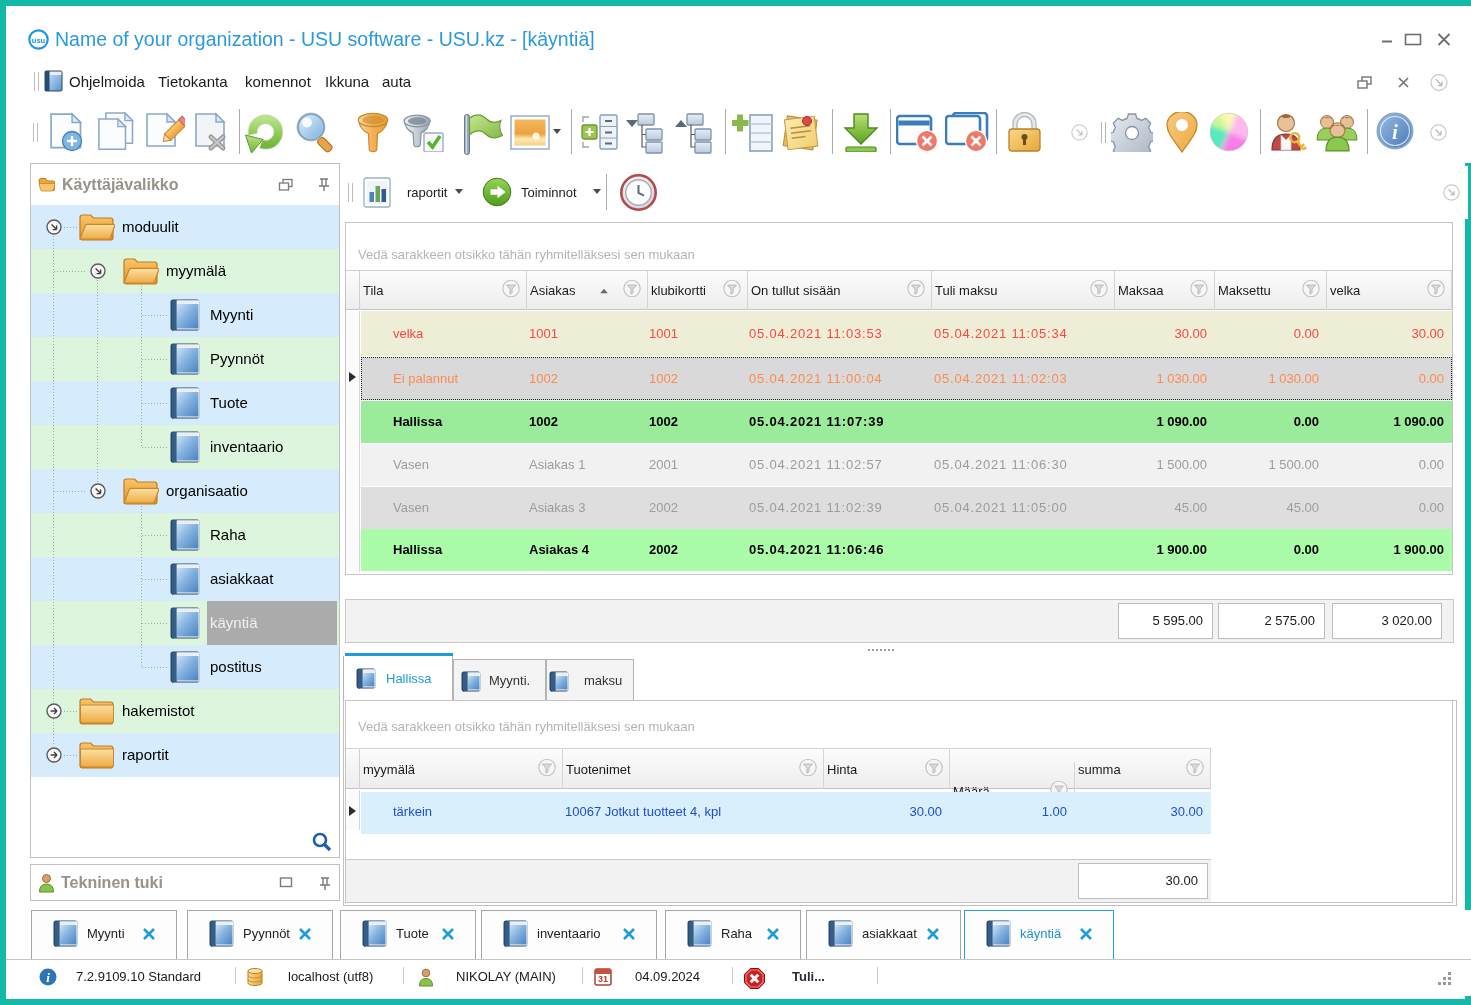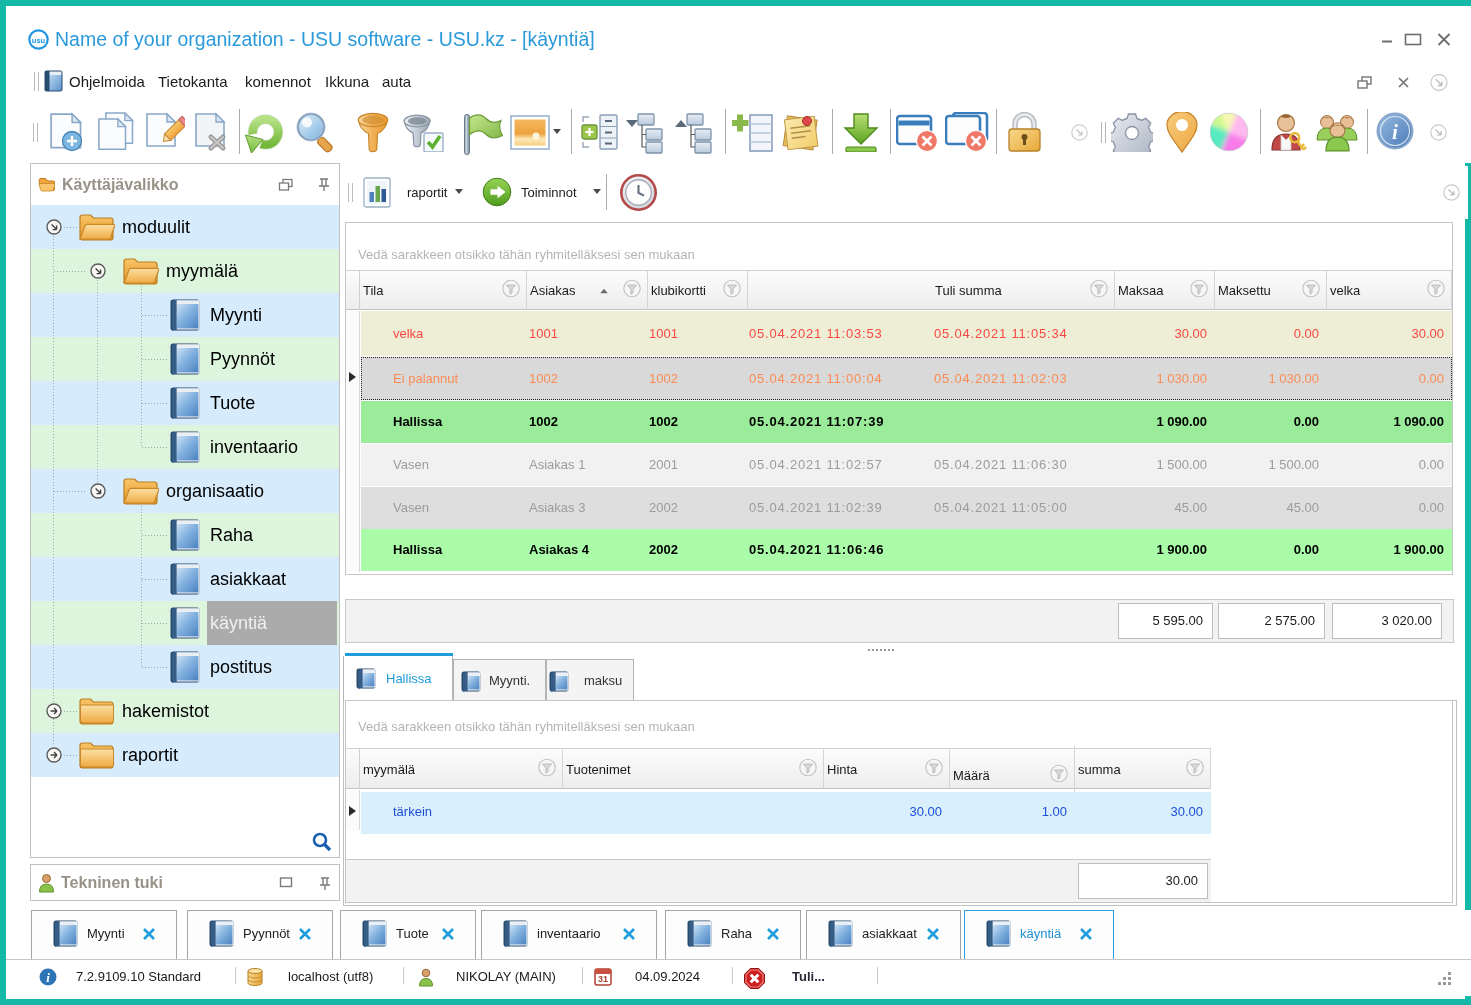--- a/index.html
+++ b/index.html
@@ -2,21 +2,21 @@
 <html><head><meta charset="utf-8"><style>
 *{margin:0;padding:0;box-sizing:border-box}
 html,body{width:1471px;height:1005px;overflow:hidden}
 body{font-family:"Liberation Sans",sans-serif;background:#fff;-webkit-font-smoothing:antialiased}
 .abs{position:absolute}
 #win{position:absolute;left:0;top:0;width:1471px;height:1005px;background:#fff;border:6px solid #14b8a6}
 .sep1{width:1px;background:#ababab}
 .handle{width:5px;border-left:1px solid #bcbcbc;border-right:1px solid #bcbcbc}
 .menuitem{font-size:15px;color:#1a1a1a}
 .rb{background:#d6ebfb}.rg{background:#def5dd}
-.tlabel{position:absolute;font-size:18px;color:#000;line-height:44px;white-space:nowrap}
+.tlabel{position:absolute;font-size:15px;color:#000;line-height:44px;white-space:nowrap}
 .vdot{position:absolute;width:1px;background-image:repeating-linear-gradient(to bottom,#a0a6ac 0 1px,transparent 1px 3px)}
 .hdot{position:absolute;height:1px;background-image:repeating-linear-gradient(to right,#a0a6ac 0 1px,transparent 1px 3px)}
 .gbox{position:absolute;border:1px solid #c5c5c5;background:#fff}
 .ghint{position:absolute;font-size:13px;color:#b4b4b4;white-space:nowrap}
 .hcell{position:absolute;border-right:1px solid #d5d5d5;font-size:13px;color:#1a1a1a}
 .hcell>span{position:absolute;left:3px;top:50%;transform:translateY(-50%);white-space:nowrap}
 .grow{position:absolute}
 .gcell{position:absolute;top:0;height:100%;font-size:13px;white-space:nowrap}
 .num{text-align:right}
 .dt{letter-spacing:0.8px}
@@ -752,22 +752,29 @@
             <path d="M4.5 5.5 h9 l-3.4 4.2 v3.6 l-2.2 1.4 v-5 z" fill="#d8d8d8" stroke="#b5b5b5" stroke-width="0.8"></path>
           </svg></span>
       </div>
 <div class="hcell" style="left:302px;top:47px;width:100px;height:40px">
         <span>klubikortti</span>
         <span style="left:auto;right:6px"><svg width="18" height="18" viewBox="0 0 18 18">
             <circle cx="9" cy="9" r="8.2" fill="#f6f6f6" stroke="#c2c2c2" stroke-width="1.1"></circle>
             <path d="M4.5 5.5 h9 l-3.4 4.2 v3.6 l-2.2 1.4 v-5 z" fill="#d8d8d8" stroke="#b5b5b5" stroke-width="0.8"></path>
           </svg></span>
       </div>
+<div class="hcell" style="left:402px;top:47px;width:184px;height:40px">
+        <span>On tullut sisään</span>
+        <span style="left:auto;right:6px"><svg width="18" height="18" viewBox="0 0 18 18">
+            <circle cx="9" cy="9" r="8.2" fill="#f6f6f6" stroke="#c2c2c2" stroke-width="1.1"></circle>
+            <path d="M4.5 5.5 h9 l-3.4 4.2 v3.6 l-2.2 1.4 v-5 z" fill="#d8d8d8" stroke="#b5b5b5" stroke-width="0.8"></path>
+          </svg></span>
+      </div>
 <div class="hcell" style="left:586px;top:47px;width:183px;height:40px">
-        <span>Tuli summa</span>
+        <span>Tuli maksu</span>
         <span style="left:auto;right:6px"><svg width="18" height="18" viewBox="0 0 18 18">
             <circle cx="9" cy="9" r="8.2" fill="#f6f6f6" stroke="#c2c2c2" stroke-width="1.1"></circle>
             <path d="M4.5 5.5 h9 l-3.4 4.2 v3.6 l-2.2 1.4 v-5 z" fill="#d8d8d8" stroke="#b5b5b5" stroke-width="0.8"></path>
           </svg></span>
       </div>
 <div class="hcell" style="left:769px;top:47px;width:100px;height:40px">
         <span>Maksaa</span>
         <span style="left:auto;right:6px"><svg width="18" height="18" viewBox="0 0 18 18">
             <circle cx="9" cy="9" r="8.2" fill="#f6f6f6" stroke="#c2c2c2" stroke-width="1.1"></circle>
             <path d="M4.5 5.5 h9 l-3.4 4.2 v3.6 l-2.2 1.4 v-5 z" fill="#d8d8d8" stroke="#b5b5b5" stroke-width="0.8"></path>
@@ -927,37 +934,38 @@
             <path d="M4.5 5.5 h9 l-3.4 4.2 v3.6 l-2.2 1.4 v-5 z" fill="#d8d8d8" stroke="#b5b5b5" stroke-width="0.8"></path>
           </svg></span>
       </div>
 <div class="hcell" style="left:478px;top:47px;width:126px;height:41px">
         <span>Hinta</span>
         <span style="left:auto;right:6px"><svg width="18" height="18" viewBox="0 0 18 18">
             <circle cx="9" cy="9" r="8.2" fill="#f6f6f6" stroke="#c2c2c2" stroke-width="1.1"></circle>
             <path d="M4.5 5.5 h9 l-3.4 4.2 v3.6 l-2.2 1.4 v-5 z" fill="#d8d8d8" stroke="#b5b5b5" stroke-width="0.8"></path>
           </svg></span>
       </div>
-<div class="hcell" style="left:604px;top:45px;width:125px;height:58px">
+<div class="hcell" style="left:604px;top:61px;width:125px;height:58px">
         <span>Määrä</span>
         <span style="left:auto;right:6px"><svg width="18" height="18" viewBox="0 0 18 18">
             <circle cx="9" cy="9" r="8.2" fill="#f6f6f6" stroke="#c2c2c2" stroke-width="1.1"></circle>
             <path d="M4.5 5.5 h9 l-3.4 4.2 v3.6 l-2.2 1.4 v-5 z" fill="#d8d8d8" stroke="#b5b5b5" stroke-width="0.8"></path>
           </svg></span>
       </div>
 <div class="hcell" style="left:729px;top:47px;width:136px;height:41px">
         <span>summa</span>
         <span style="left:auto;right:6px"><svg width="18" height="18" viewBox="0 0 18 18">
             <circle cx="9" cy="9" r="8.2" fill="#f6f6f6" stroke="#c2c2c2" stroke-width="1.1"></circle>
             <path d="M4.5 5.5 h9 l-3.4 4.2 v3.6 l-2.2 1.4 v-5 z" fill="#d8d8d8" stroke="#b5b5b5" stroke-width="0.8"></path>
           </svg></span>
       </div>
 <div class="abs" style="left:0;top:89px;width:14px;height:40px;background:#fbfbfb;border-right:1px solid #d8d8d8"></div>
 <div class="grow" style="left:15px;top:91px;width:850px;height:42px;background:#d9effc;color:#1d4ed8;line-height:39px">
 <div class="gcell" style="left:32px">tärkein</div>
+<div class="gcell" style="left:204px">10067 Jotkut tuotteet 4, kpl</div>
 <div class="gcell num" style="left:463px;width:118px">30.00</div>
 <div class="gcell num" style="left:589px;width:117px">1.00</div>
 <div class="gcell num" style="left:714px;width:128px">30.00</div>
 </div>
 <div class="abs" style="left:3px;top:105px;width:0;height:0;border-top:5.5px solid transparent;border-bottom:5.5px solid transparent;border-left:7px solid #2a2a2a"></div>
 <div class="abs" style="left:0;top:158px;width:865px;height:43px;background:#f2f2f2;border-top:1px solid #c9c9c9">
 <div class="fsum" style="left:732px;top:3px;width:130px;height:36px;line-height:34px;padding-right:9px">30.00</div>
 </div>
 </div>
 <div class="abs" style="left:0;top:904px;width:1467px;height:49px;background:#fff">

